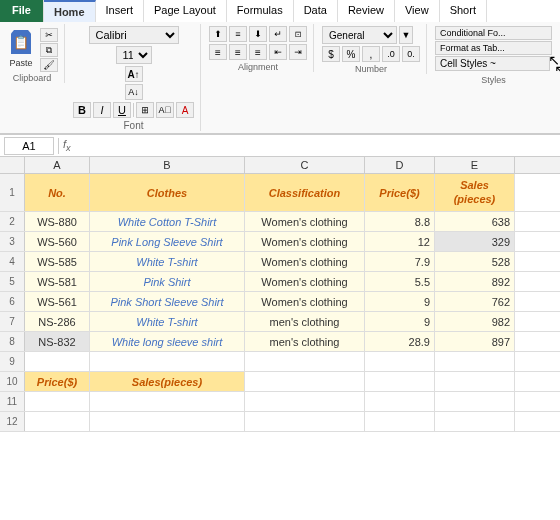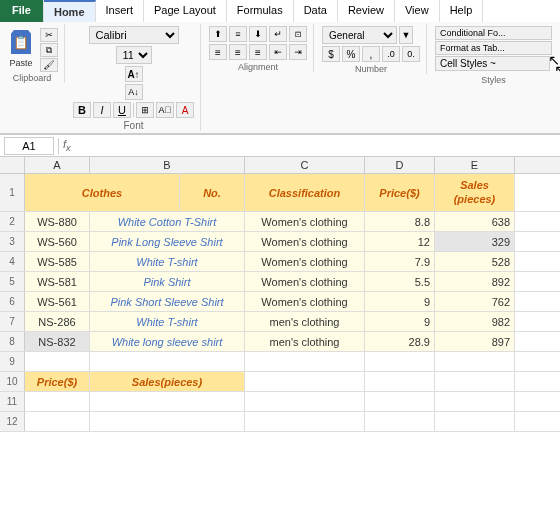--- a/index.html
+++ b/index.html
@@ -67,21 +67,21 @@
 <div class="ribbon">
   <div class="ribbon-tabs">
     <div class="ribbon-tab" style="background:#217346;color:white;font-weight:bold;">File</div>
     <div class="ribbon-tab active">Home</div>
     <div class="ribbon-tab">Insert</div>
     <div class="ribbon-tab">Page Layout</div>
     <div class="ribbon-tab">Formulas</div>
     <div class="ribbon-tab">Data</div>
     <div class="ribbon-tab">Review</div>
     <div class="ribbon-tab">View</div>
-    <div class="ribbon-tab">Help</div>
+    <div class="ribbon-tab">Short</div>
   </div>
 
   <div class="ribbon-body">
 
     <div style="display:flex;flex-direction:column;align-items:center;border-right:1px solid #ddd;padding:2px 6px 0 2px;">
       <div style="display:flex;gap:4px;align-items:flex-start;">
         <div style="display:flex;flex-direction:column;align-items:center;cursor:pointer;">
           <div style="width:30px;height:32px;display:flex;flex-direction:column;align-items:center;justify-content:center;">
             <div style="width:20px;height:24px;background:#4472c4;clip-path:polygon(15% 0%,85% 0%,100% 15%,100% 100%,0% 100%,0% 15%);display:flex;align-items:center;justify-content:center;color:white;font-size:13px;">📋</div>
           </div>
@@ -183,22 +183,22 @@
   <div class="col-header col-b" style="width:155px;min-width:155px;">B</div>
   <div class="col-header col-c" style="width:120px;min-width:120px;">C</div>
   <div class="col-header col-d" style="width:70px;min-width:70px;">D</div>
   <div class="col-header col-e" style="width:80px;min-width:80px;">E</div>
 </div>
 
 <div class="spreadsheet">
 
   <div class="grid-row header-row row-h-header">
     <div class="row-num">1</div>
+    <div class="cell col-a" style="background:#ffe699;justify-content:center;font-weight:bold;font-style:italic;color:#c45700;">No.</div>
     <div class="cell col-b" style="background:#ffe699;justify-content:center;font-weight:bold;font-style:italic;color:#c45700;">Clothes</div>
-    <div class="cell col-a" style="background:#ffe699;justify-content:center;font-weight:bold;font-style:italic;color:#c45700;">No.</div>
     <div class="cell col-c" style="background:#ffe699;justify-content:center;font-weight:bold;font-style:italic;color:#c45700;">Classification</div>
     <div class="cell col-d" style="background:#ffe699;justify-content:center;font-weight:bold;font-style:italic;color:#c45700;">Price($)</div>
     <div class="cell col-e" style="background:#ffe699;justify-content:center;font-weight:bold;font-style:italic;color:#c45700;flex-direction:column;text-align:center;line-height:1.2;">
       <span>Sales</span>
       <span>(pieces)</span>
     </div>
   </div>
 
   <div class="grid-row data-row row-h-normal">
     <div class="row-num">2</div>

